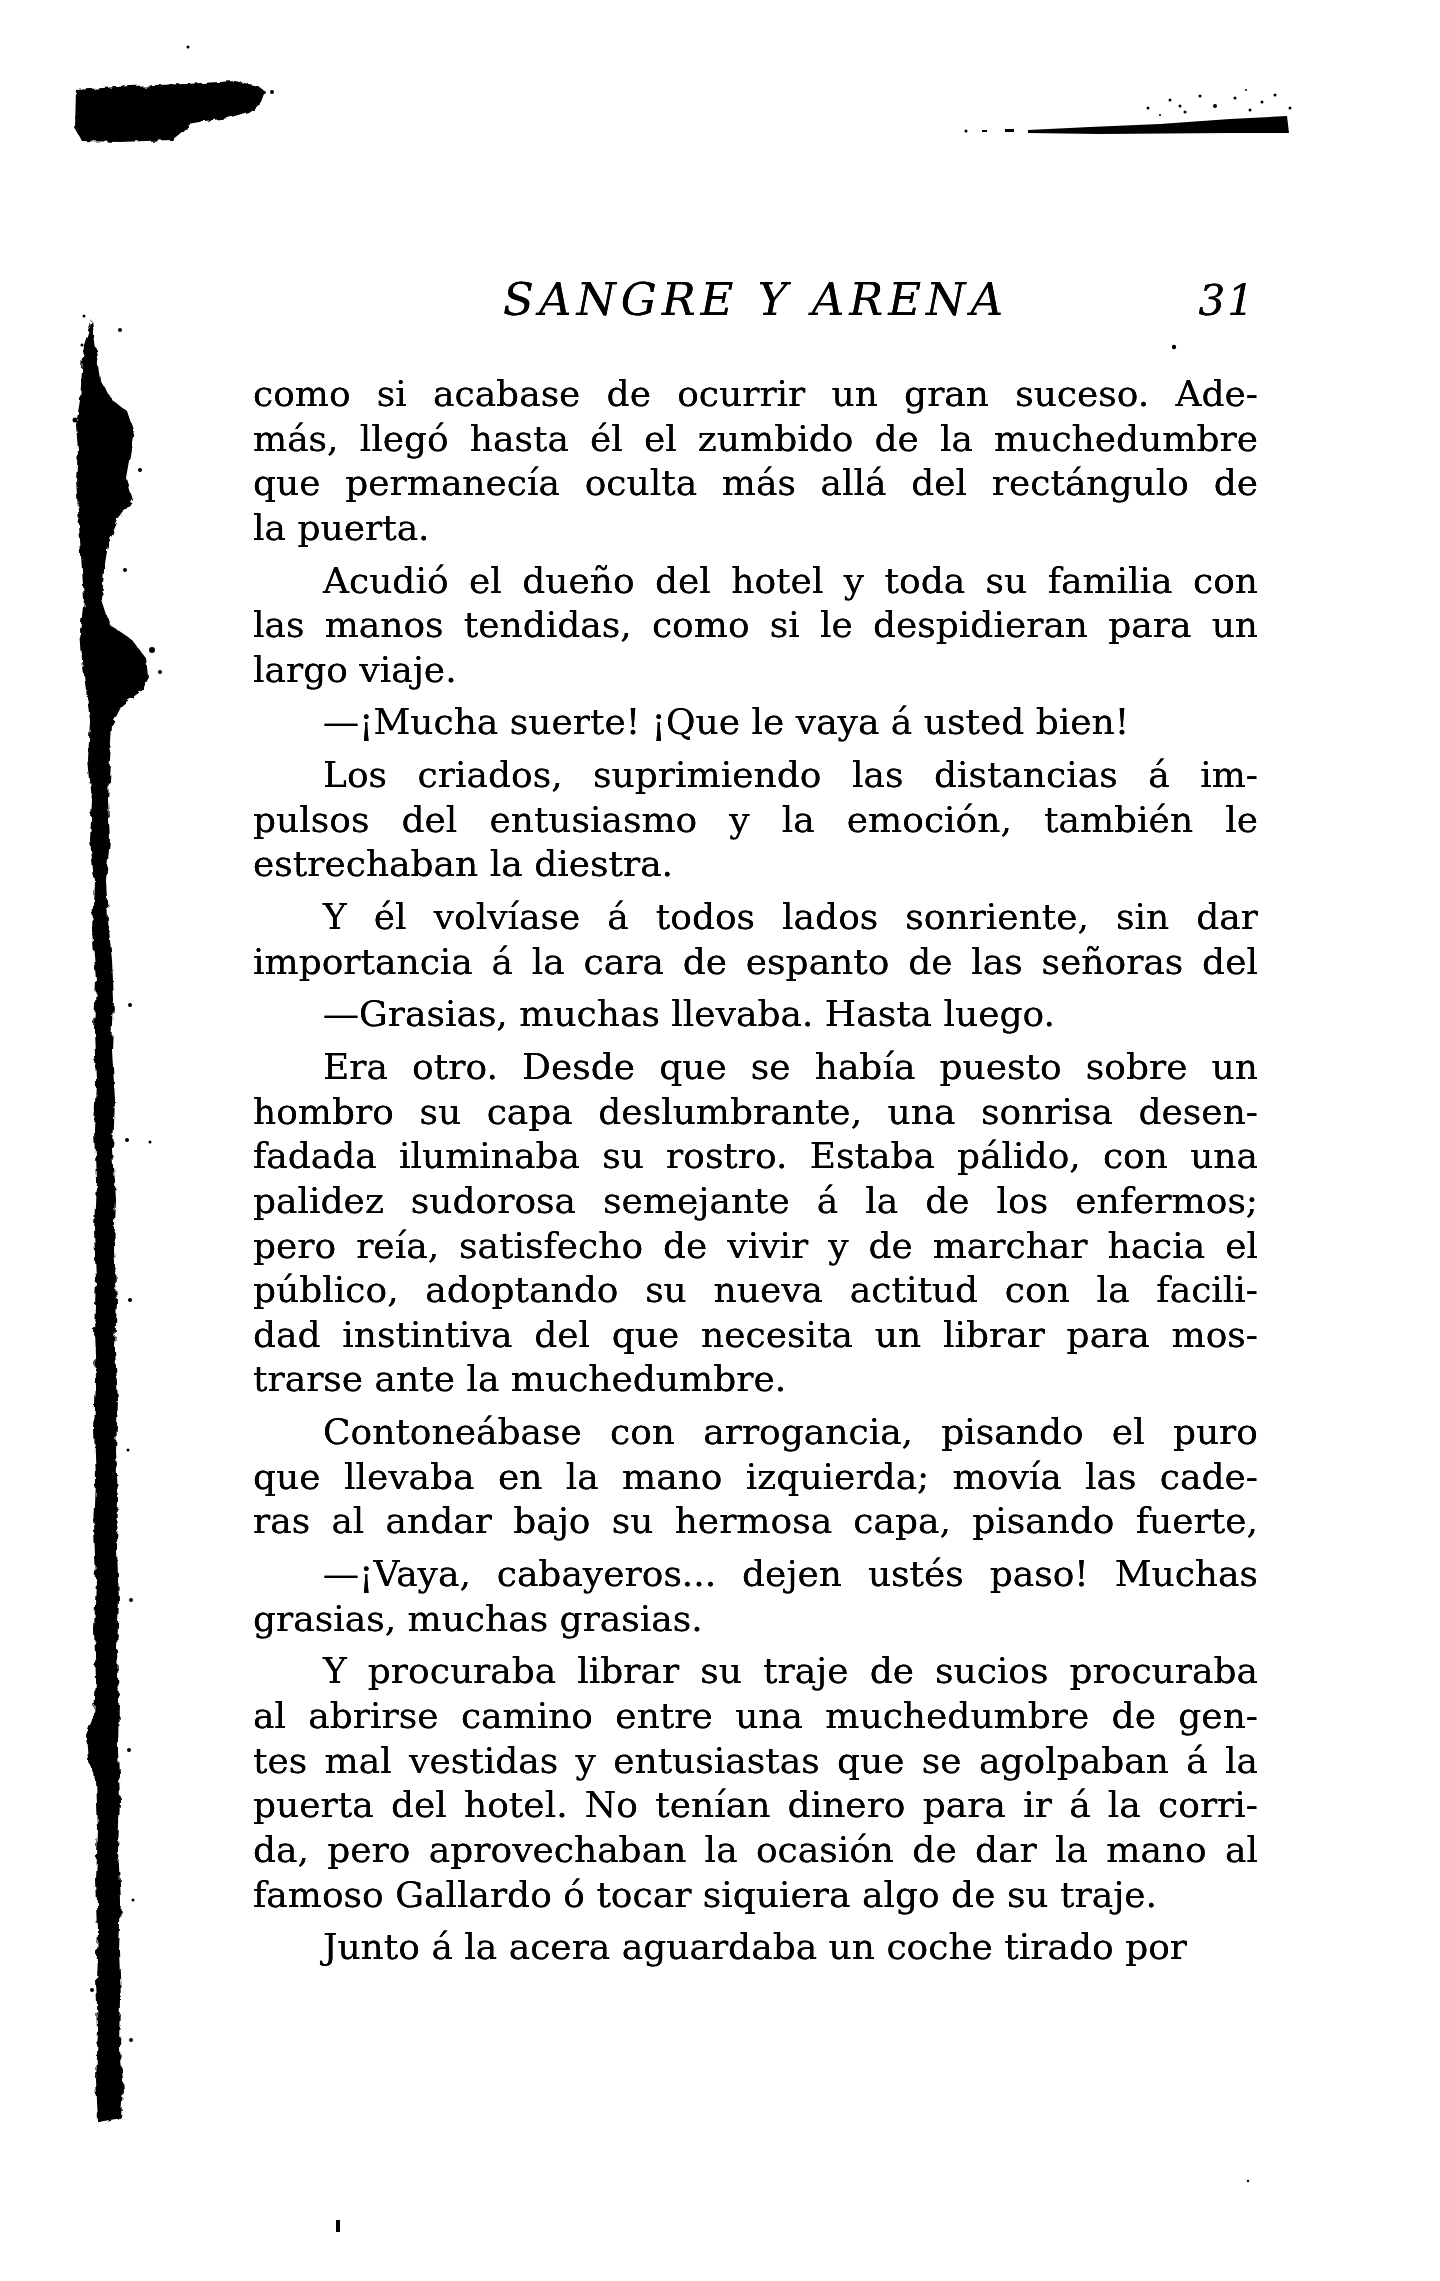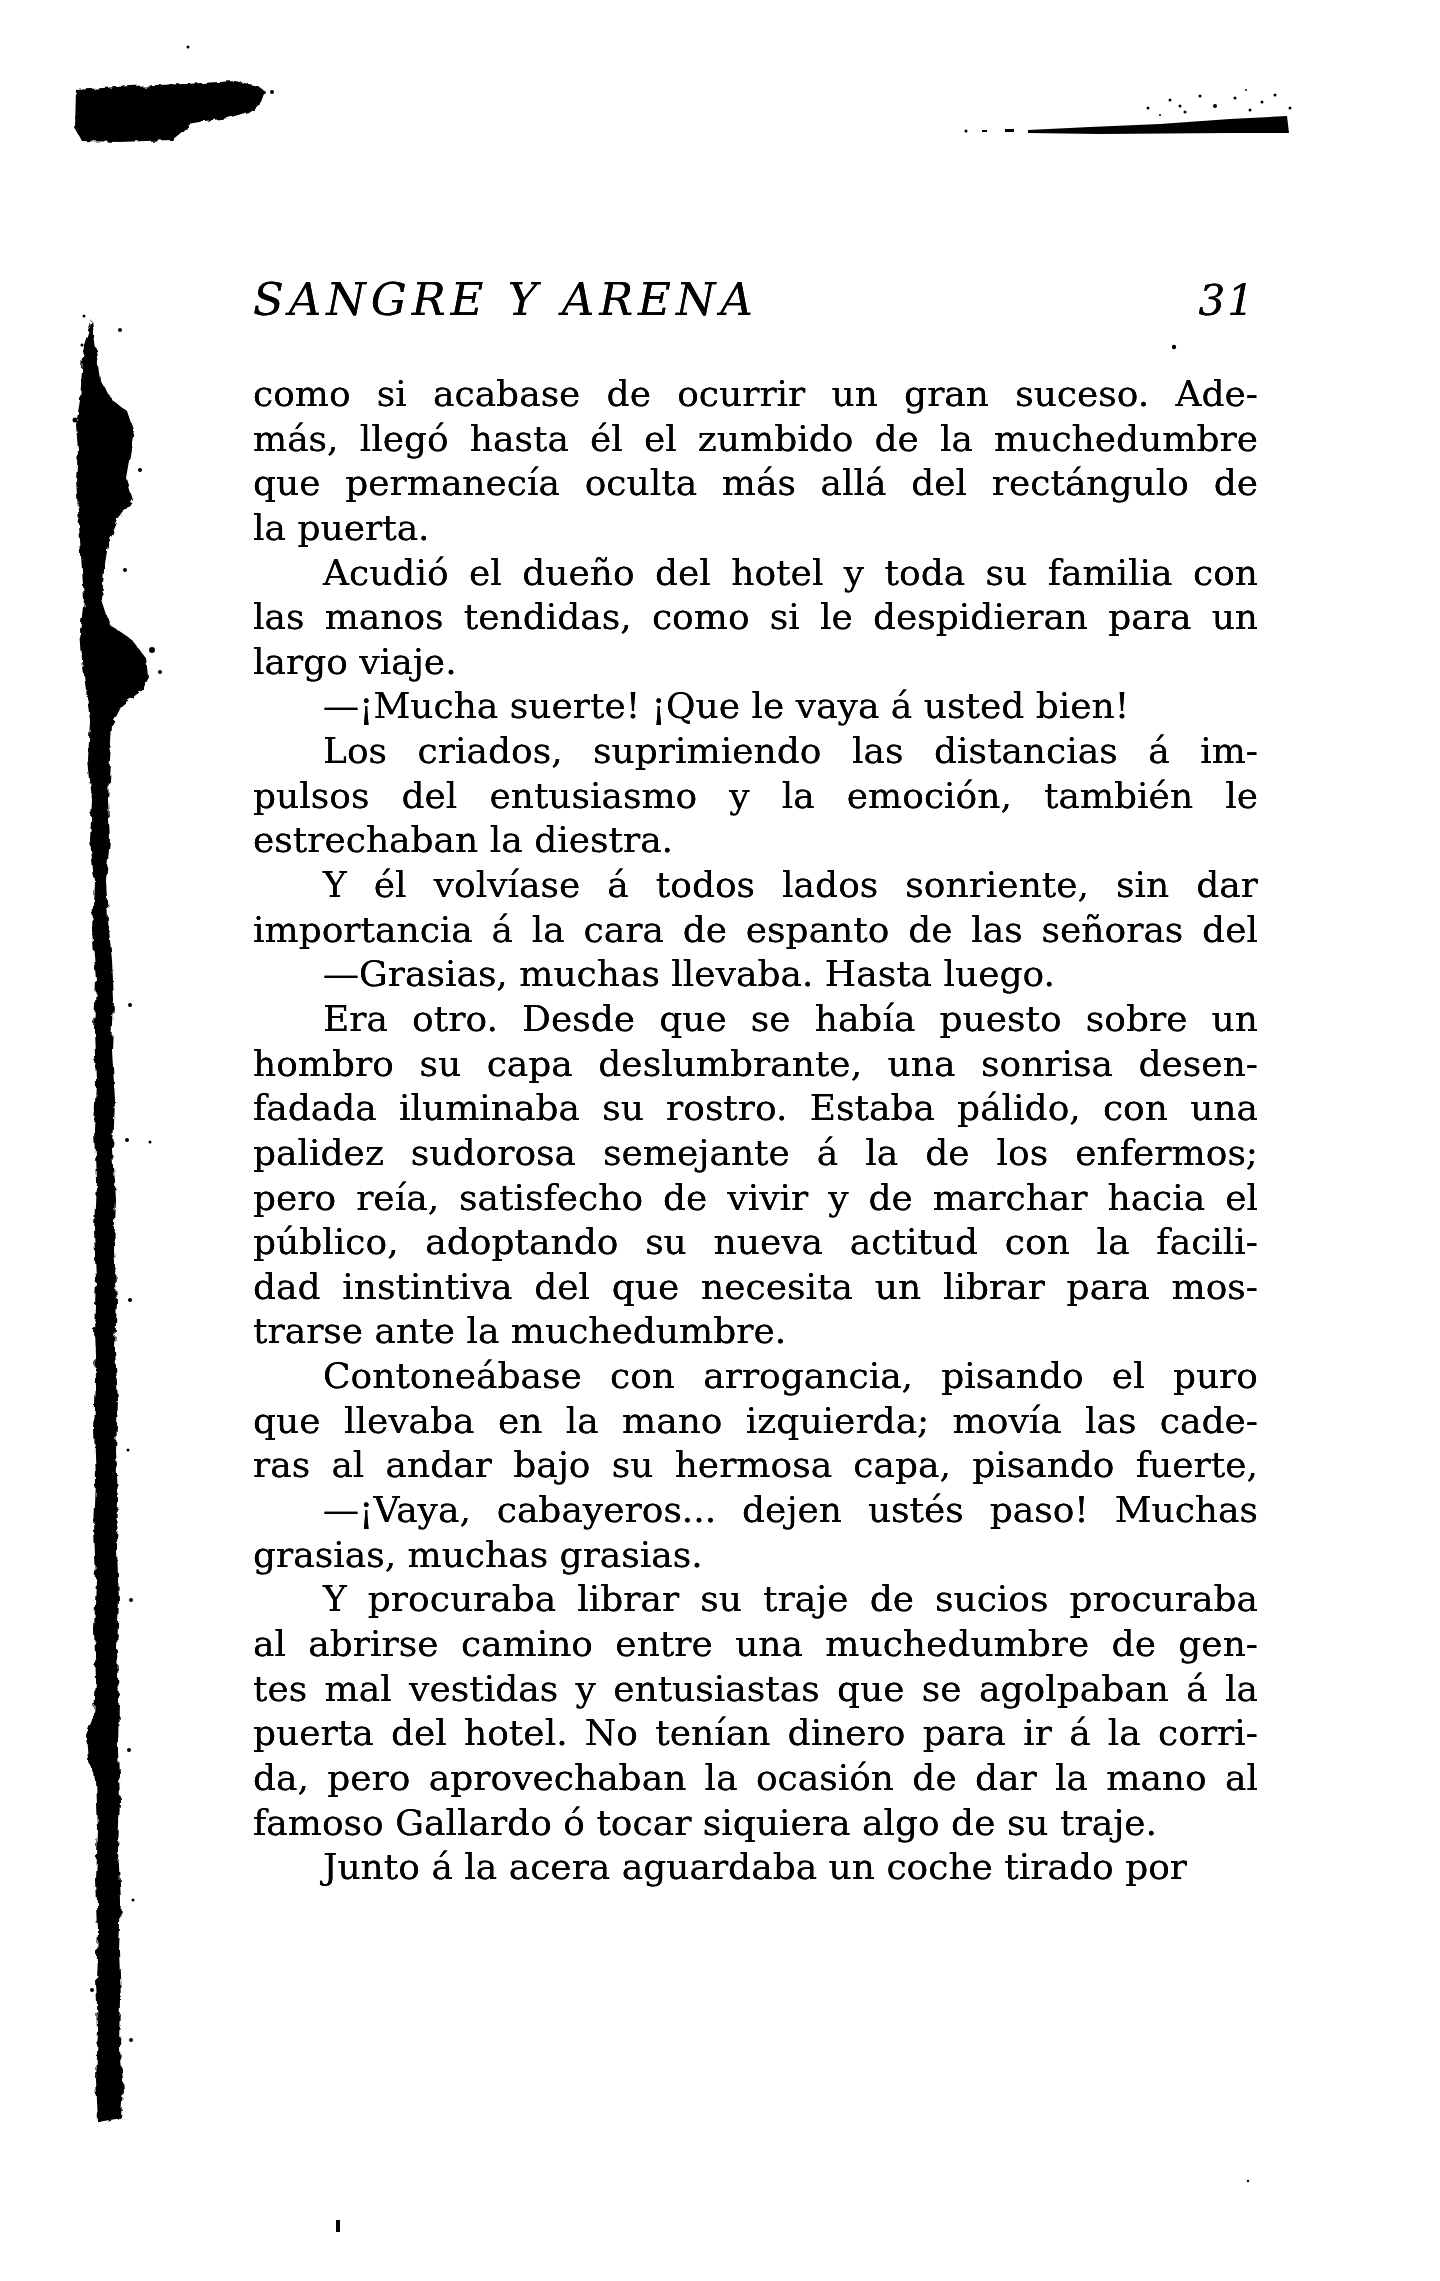--- a/index.html
+++ b/index.html
@@ -24,21 +24,21 @@
   }
   .running-header {
     position: absolute;
     left: 253px;
     top: 276px;
     width: 1005px;
     height: 48px;
   }
   .running-title {
     display: block;
-    text-align: left;
+    text-align: center;
     font-style: italic;
     font-size: 45px;
     letter-spacing: 5px;
     line-height: 48px;
     white-space: nowrap;
     text-shadow: 0 0 0.5px #000;
   }
   .page-number {
     position: absolute;
     right: 2px;
@@ -63,20 +63,21 @@
     text-align: justify;
     text-align-last: justify;
     white-space: normal;
     text-shadow: 0 0 0.55px #000;
   }
   .line.last {
     text-align-last: left;
   }
   .line.indent {
     text-indent: 70px;
+    margin-top: 8px;
   }
 </style>
 </head>
 <body>
 
 <div class="page">
 
   <svg class="artifacts" width="1440" height="2281" viewBox="0 0 1440 2281">
     <defs>
       <filter id="rough" x="-20%" y="-5%" width="140%" height="110%">

